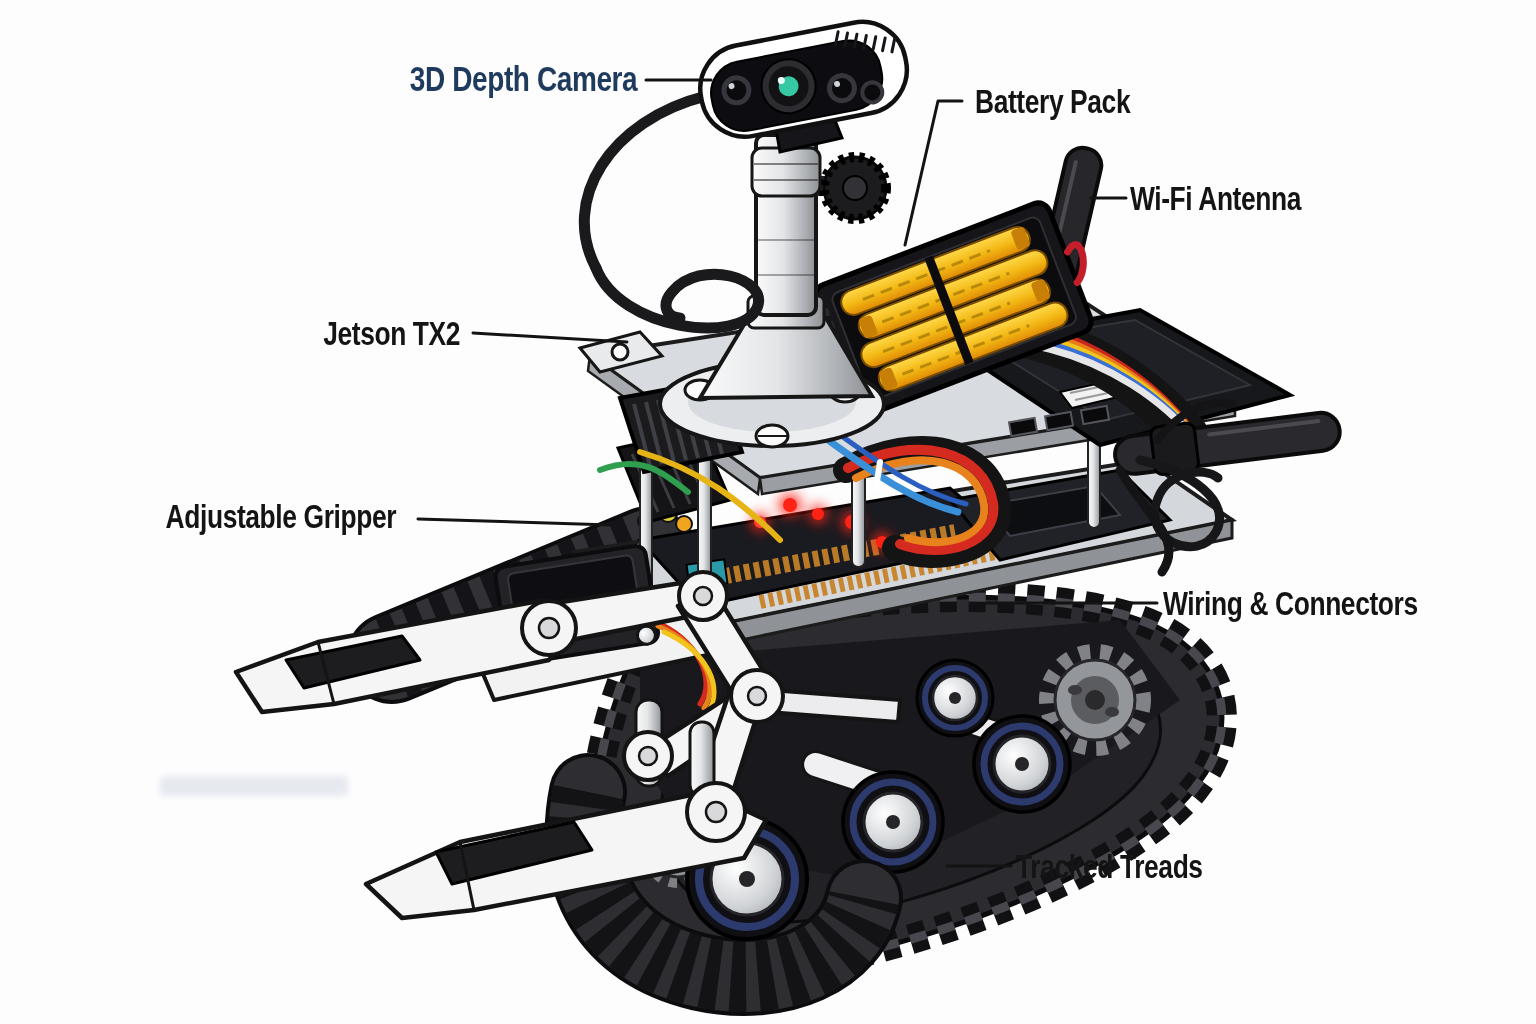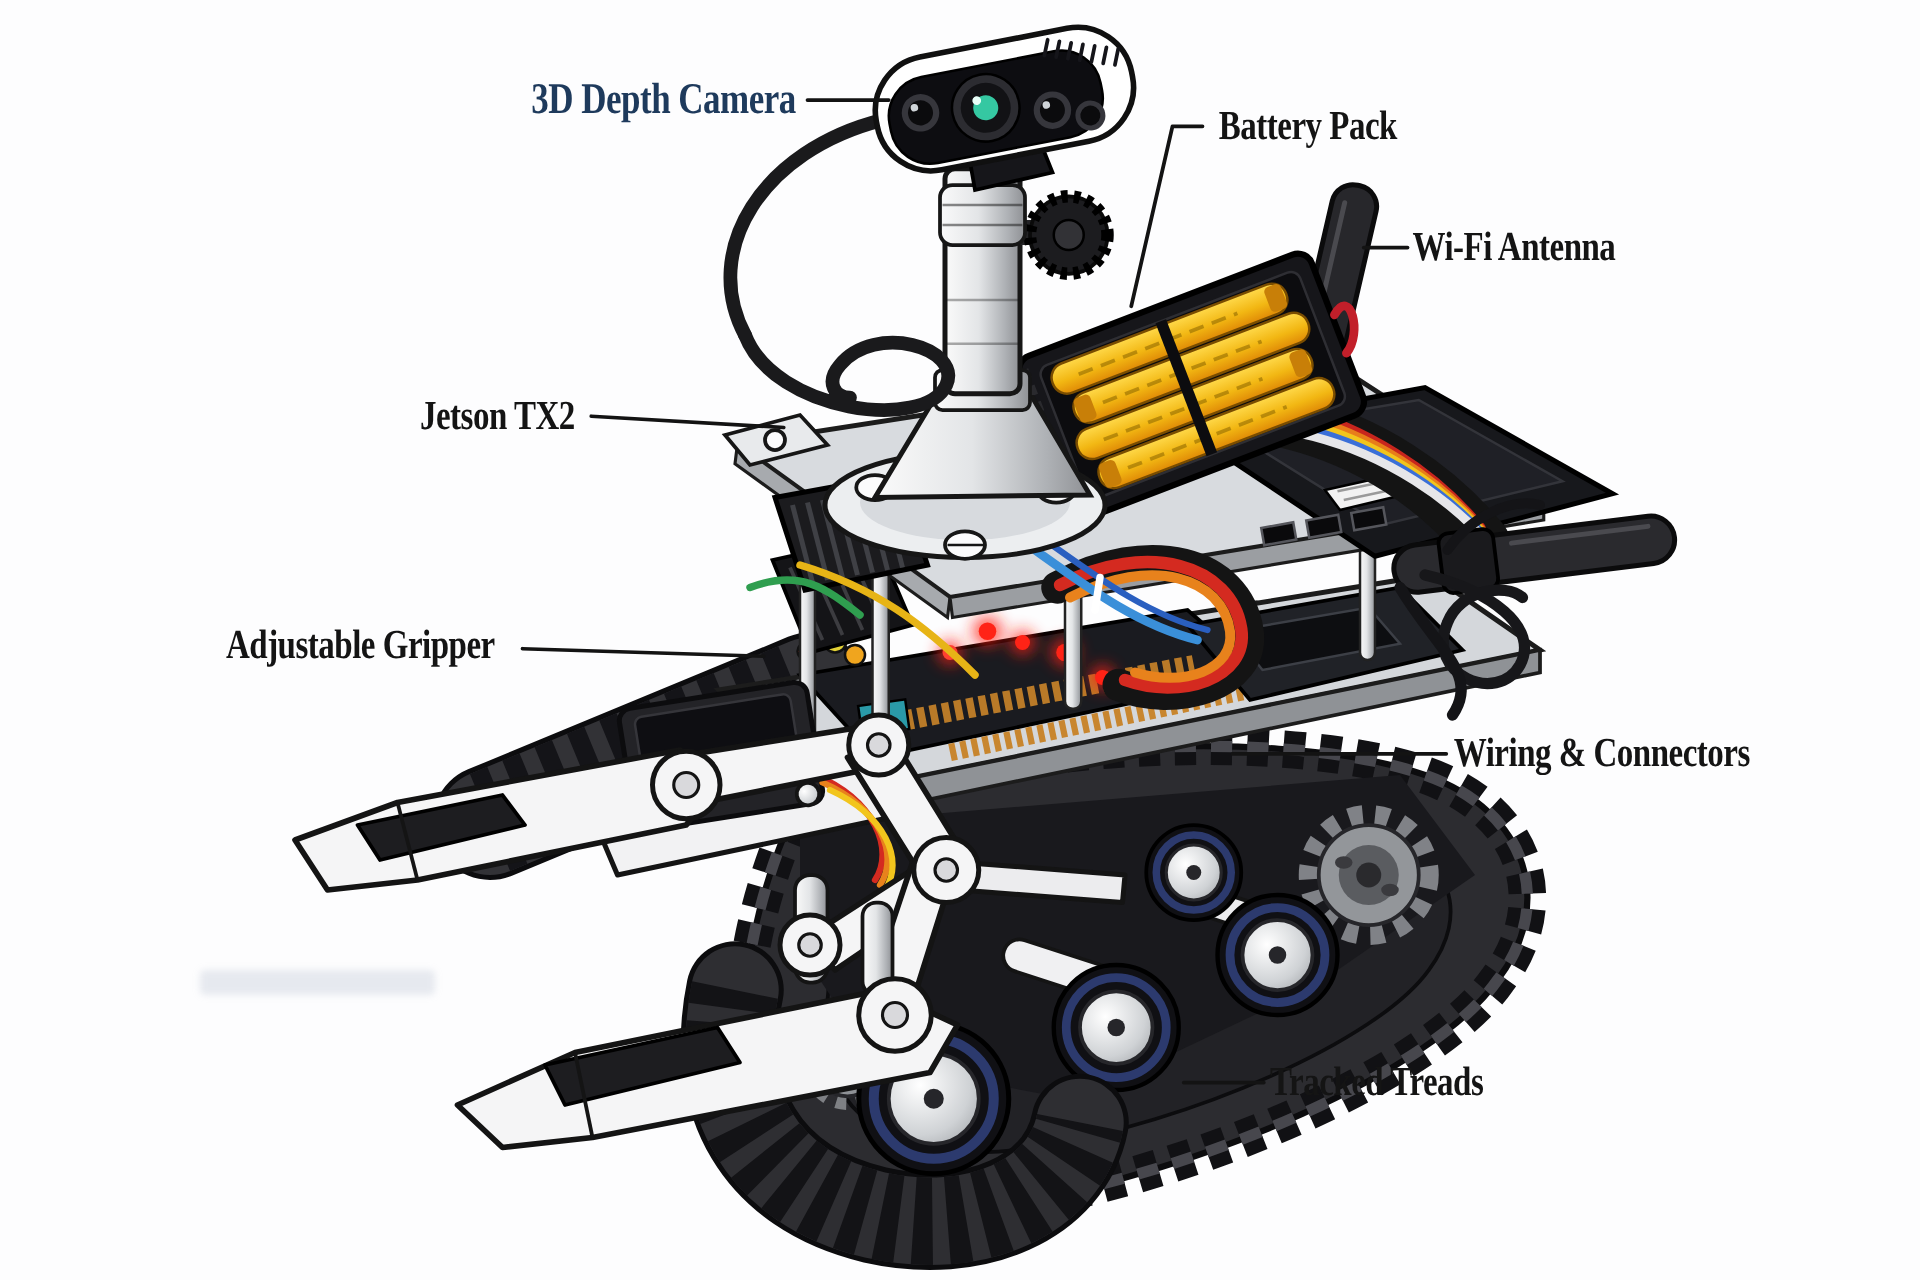--- a/index.html
+++ b/index.html
@@ -1,21 +1,21 @@
 <!DOCTYPE html>
 <html><head>
 <meta charset="utf-8">
 <style>
   html,body{margin:0;padding:0;}
   body{
     width:1536px;height:1024px;position:relative;overflow:hidden;
     background:#fdfdfe;
     font-family:"Liberation Sans", sans-serif;
   }
-  .stage{position:absolute;inset:0;font-family:Liberation Serif, serif;}
+  .stage{position:absolute;inset:0;}
   svg.scene{position:absolute;left:0;top:0;width:1536px;height:1024px;}
   .label{
     position:absolute;font-weight:700;font-size:33px;line-height:1;
     letter-spacing:-0.5px;color:#141414;white-space:nowrap;
     transform:scaleX(.8);
   }
   .label--left{transform-origin:left center;}
   .label--right{transform-origin:right center;}
   .label--blue{color:#1e3a5c;font-size:35px;}
   #lbl-camera{right:899px;top:61px;}

